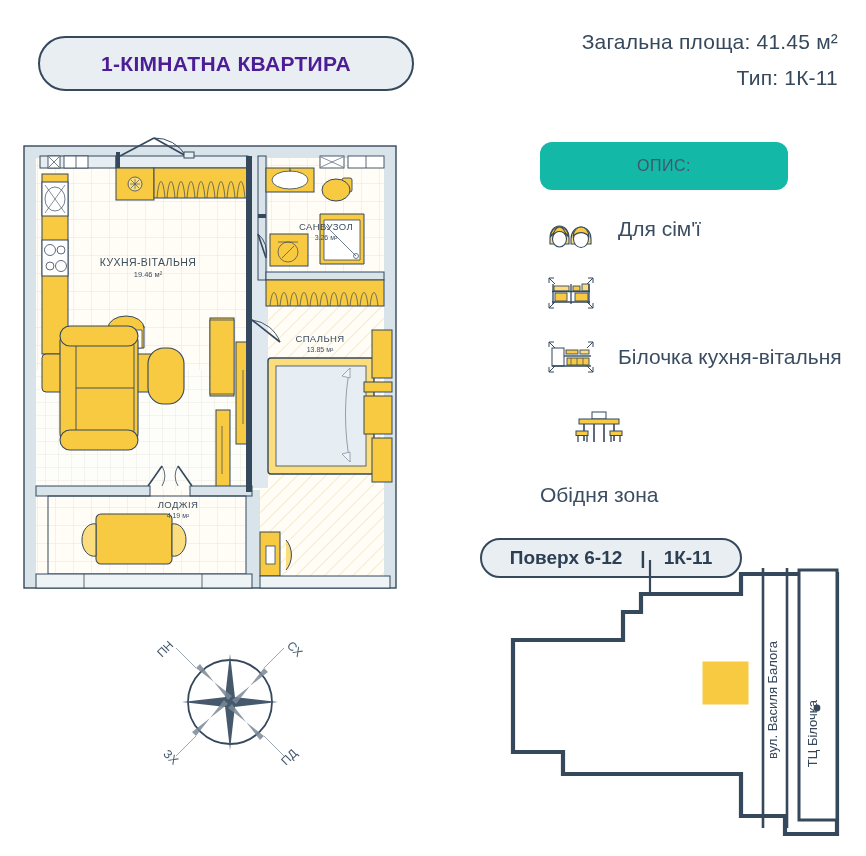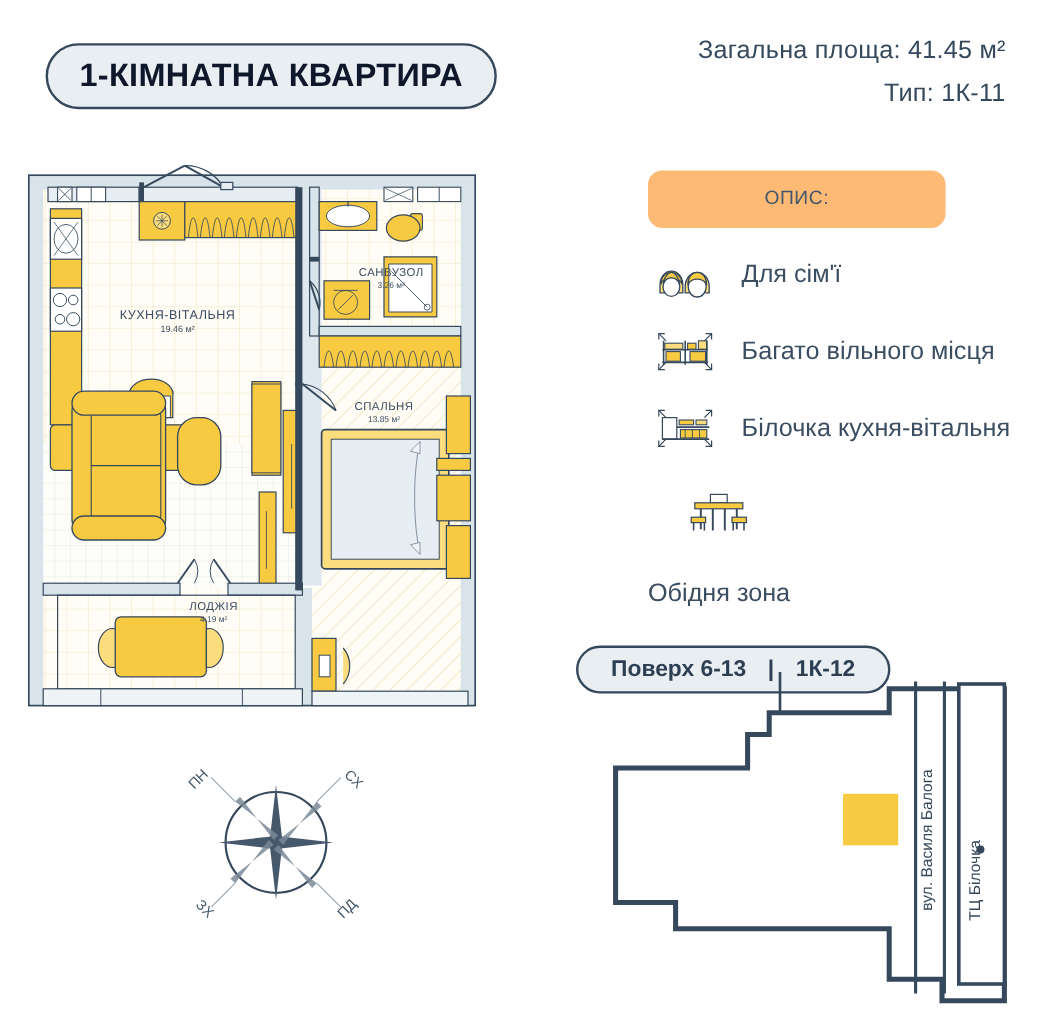--- a/index.html
+++ b/index.html
@@ -16,34 +16,34 @@
   
   .title-badge {
     position: absolute; left: 38px; top: 36px;
     width: 376px; height: 55px;
     border: 2px solid #35485c;
     border-radius: 28px;
     background: #e9eef2;
     display: flex; align-items: center; justify-content: center;
   }
   .title-badge span {
-    font-size: 27px; font-weight: bold; letter-spacing: .3px;
-    color: #0f172a;
+    font-size: 21px; font-weight: bold; letter-spacing: .3px;
+    color: #4c1d95;
   }
 
   
   .hdr { position: absolute; right: 28px; top: 30px; text-align: right; }
   .hdr .l1 { font-size: 21px; color: #35485c; letter-spacing: .2px; }
   .hdr .l2 { font-size: 21px; color: #35485c; margin-top: 12px; letter-spacing: .2px;}
 
   
   .opis-head {
     position: absolute; left: 540px; top: 142px;
     width: 248px; height: 48px;
-    background: #fdba74; border-radius: 12px;
+    background: #14b8a6; border-radius: 12px;
     display: flex; align-items: center; justify-content: center;
   }
   .opis-head span { font-size: 16px; color: #44566a; letter-spacing: .5px; }
 
   .feat { position: absolute; left: 540px; display: flex; align-items: center; gap: 16px; }
   .feat .ico { width: 62px; height: 42px; flex: 0 0 62px; position: relative; }
   .feat .txt { font-size: 21px; line-height: 1.28; color: #3b4d61; }
   .f1 { top: 208px; }
   .f2 { top: 272px; }
   .f3 { top: 336px; }
@@ -110,21 +110,20 @@
         </g>
         <rect x="14" y="14" width="15" height="5" fill="#fbdd7d" stroke="#35485c" stroke-width=".9"></rect>
         <rect x="33" y="14" width="7" height="5" fill="#f7ca41" stroke="#35485c" stroke-width=".9"></rect>
         <rect x="42" y="12" width="7" height="7" fill="#fbdd7d" stroke="#35485c" stroke-width=".9"></rect>
         <rect x="15" y="21" width="12" height="8" fill="#f7ca41" stroke="#35485c" stroke-width=".9"></rect>
         <rect x="35" y="21" width="13" height="8" fill="#f7ca41" stroke="#35485c" stroke-width=".9"></rect>
         <path d="M12 19.5h38M12 30h38" stroke="#35485c" stroke-width="1.3"></path>
         <path d="M13 12v20M31 12v20M49 12v20" stroke="#35485c" stroke-width="1.3"></path>
       </svg>
     </div>
-    <div class="txt">Багато вільного місця</div>
   </div>
 
   <div class="feat f3">
     <div class="ico">
       <svg width="62" height="42" viewBox="0 0 62 42">
         <g stroke="#35485c" stroke-width="1" fill="none">
           <path d="M9 11V6h5M53 11V6h-5M9 31v5h5M53 31v5h-5"></path>
           <path d="M9 6l6 6M53 6l-6 6M9 36l6-6M53 36l-6-6"></path>
         </g>
         <rect x="12" y="12" width="12" height="18" fill="#fff" stroke="#35485c" stroke-width="1"></rect>
@@ -148,23 +147,23 @@
         <rect x="8" y="27" width="12" height="4.5" fill="#f7ca41" stroke="#35485c" stroke-width="1"></rect>
         <rect x="42" y="27" width="12" height="4.5" fill="#f7ca41" stroke="#35485c" stroke-width="1"></rect>
         <path d="M10 31v7M19 31v7M43 31v7M52 31v7" stroke="#35485c" stroke-width="1.3"></path>
         <path d="M26 20v18M36 20v18" stroke="#35485c" stroke-width="1.6"></path>
       </svg>
     </div>
     <div class="txt">Обідня зона</div>
   </div>
 
   <div class="floor-badge">
-    <span class="t">Поверх 6-13</span>
+    <span class="t">Поверх 6-12</span>
     <span class="sep">|</span>
-    <span class="t">1К-12</span>
+    <span class="t">1К-11</span>
   </div>
 
   <div class="plan-wrap">
     <svg width="410" height="470" viewBox="0 0 410 470">
       <defs>
         <pattern id="tiles" width="18" height="18" patternUnits="userSpaceOnUse">
           <rect width="18" height="18" fill="#fffdf5"></rect>
           <path d="M18 0V18M0 18H18" stroke="#f2e6c6" stroke-width="1"></path>
         </pattern>
         <pattern id="park" width="10" height="10" patternUnits="userSpaceOnUse" patternTransform="rotate(45)">

